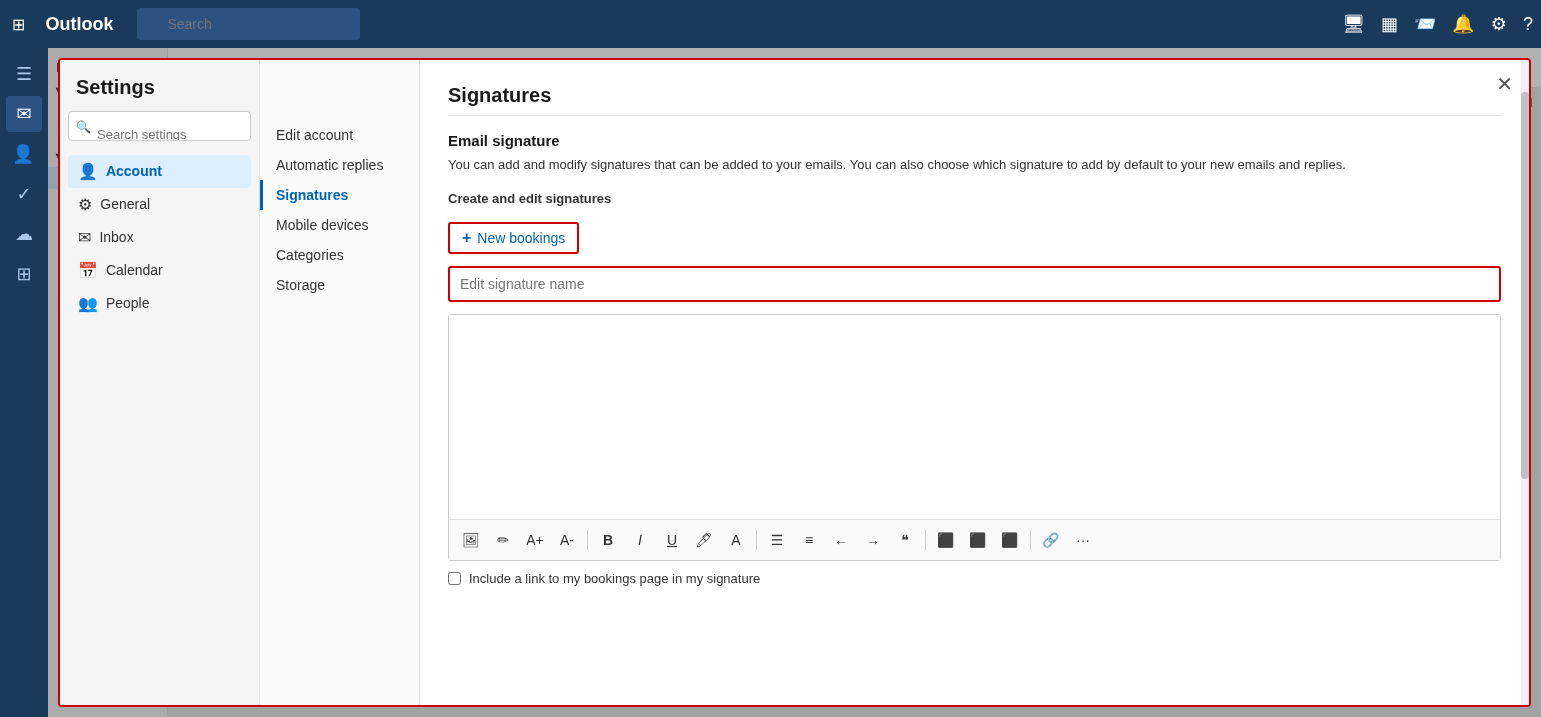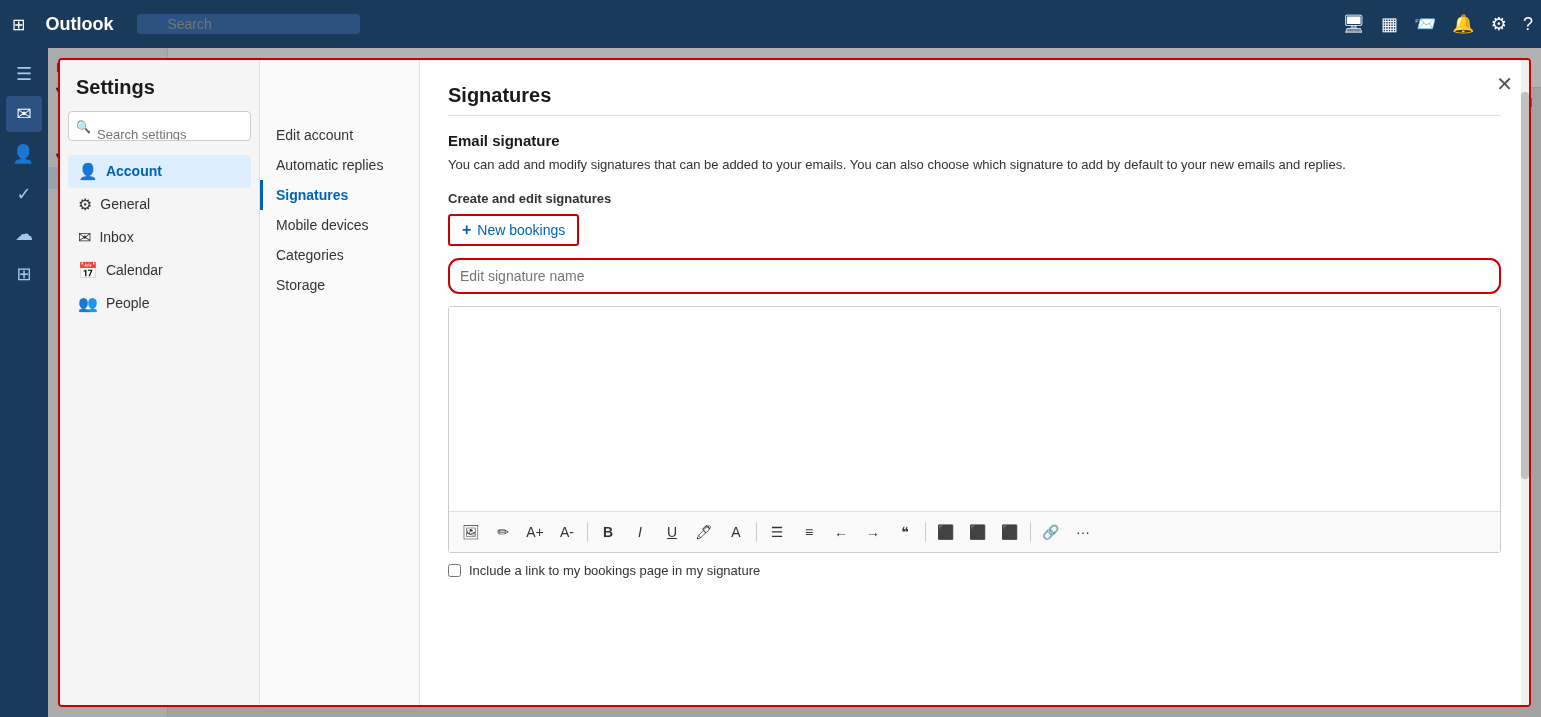--- a/index.html
+++ b/index.html
@@ -22,21 +22,21 @@
     }
     .topbar-grid-icon {
       color: #fff;
       font-size: 16px;
       cursor: pointer;
       padding: 4px;
     }
     .topbar-search {
       flex: 1;
       max-width: 400px;
-      height: 20px;
+      height: 32px;
       background: #2c5282;
       border: none;
       border-radius: 4px;
       color: #ccc;
       padding: 0 12px 0 30px;
       font-size: 14px;
       position: relative;
     }
     .search-wrap {
       position: relative;
@@ -221,42 +221,42 @@
     .email-sig-desc {
       font-size: 13px;
       color: #333;
       margin-bottom: 16px;
       line-height: 1.5;
     }
     .create-edit-label {
       font-size: 13px;
       font-weight: 600;
       color: #333;
-      margin-bottom: 8px;
+      margin-bottom: 16px;
     }
     .new-sig-btn {
       display: inline-flex;
       align-items: center;
       gap: 6px;
       padding: 5px 12px;
       background: #fff;
       border: 2px solid #c00;
       border-radius: 3px;
       color: #0064b4;
       font-size: 14px;
       cursor: pointer;
       margin-bottom: 12px;
       font-weight: 500;
     }
     .new-sig-btn .plus { color: #0064b4; font-size: 16px; font-weight: 700; }
     .sig-name-input {
       width: 100%;
       height: 36px;
       border: 2px solid #c00;
-      border-radius: 11px;
+      border-radius: 3px;
       padding: 0 10px;
       font-size: 14px;
       color: #888;
       margin-bottom: 12px;
       outline: none;
     }
     .sig-editor {
       width: 100%;
       min-height: 200px;
       border: 1px solid #ccc;

